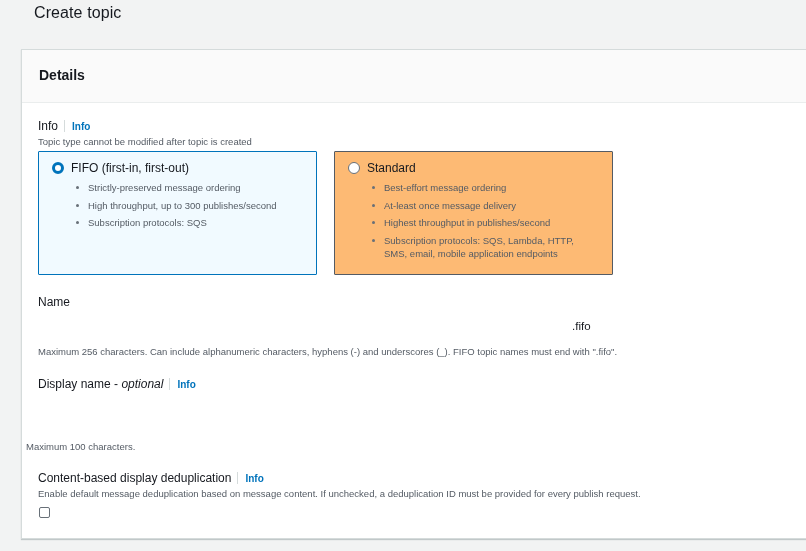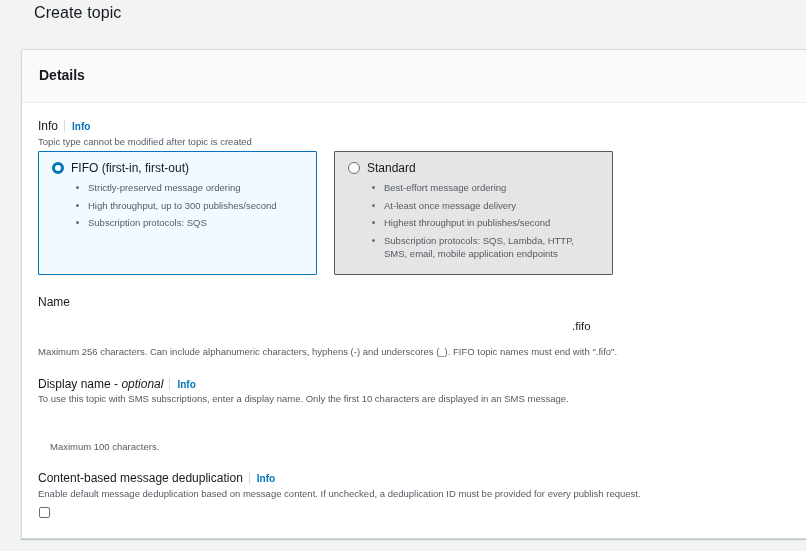--- a/index.html
+++ b/index.html
@@ -8,21 +8,21 @@
   .page-title { position: absolute; left: 34px; top: 4px; font-size: 16px; font-weight: 400; color: #16191f; letter-spacing: 0.1px; }
   .panel { position: absolute; left: 21px; top: 49px; width: 800px; height: 490px; background: #fff; border: 1px solid #d5dbdb; border-right: none; box-shadow: 0 1px 1px rgba(0,28,36,0.2); }
   .panel-header { height: 53px; background: #fafafa; border-bottom: 1px solid #eaeded; padding: 17px 0 0 17px; }
   .panel-title { font-size: 14px; font-weight: 700; color: #16191f; }
   .abs { position: absolute; }
   .label { font-size: 12px; color: #16191f; }
   .label i { font-style: italic; }
   .info-sep { display: inline-block; width: 1px; height: 12px; background: #d5dbdb; vertical-align: -2px; margin: 0 7px 0 6px; }
   .info-link { font-size: 10px; font-weight: 700; color: #0073bb; cursor: pointer; margin-top: 45px; }
   .desc { font-size: 9.5px; color: #545b64; }
-  .tile { position: absolute; border: 1px solid #545b64; border-radius: 1px; background: #e5e5e5; }
+  .tile { position: absolute; border: 1px solid #545b64; border-radius: 1px; background: #fdba74; }
   .tile.selected { background: #f1faff; border-color: #0073bb; }
   .radio { position: absolute; width: 12px; height: 12px; border-radius: 50%; border: 1px solid #687078; background: #fff; }
   .radio.checked { border: 3px solid #0073bb; background: #fff; }
   .tile-title { position: absolute; font-size: 12px; color: #16191f; }
   .tile ul { position: absolute; list-style: none; font-size: 9.5px; color: #545b64; }
   .tile li { position: relative; padding-left: 14px; line-height: 13px; margin-bottom: 4.7px; }
   .tile li::before { content: ""; position: absolute; left: 2px; top: 5px; width: 3px; height: 3px; border-radius: 50%; background: #687078; }
   .input { position: absolute; height: 25px; border: 1px solid #aab7b8; border-radius: 2px; background: #fff; font-size: 11px; padding: 0 7px; line-height: 23px; color: #16191f; font-family: "Liberation Sans", sans-serif; }
   .input.placeholder { color: #879596; font-style: italic; }
   .suffix { font-size: 11.5px; color: #16191f; }
@@ -65,21 +65,20 @@
     </ul>
   </div>
 
   <div class="abs label" style="left:16px; top:245px;">Name</div>
   <div class="abs suffix" style="left:550px; top:270px;">.fifo</div>
   <div class="abs desc" style="left:16px; top:296px;">Maximum 256 characters. Can include alphanumeric characters, hyphens (-) and underscores (_). FIFO topic names must end with ".fifo".</div>
 
   <div class="abs label" style="left:16px; top:327px;">
     <span>Display name - </span><i>optional</i><span class="info-sep"></span><span class="info-link">Info</span>
   </div>
-  <div class="abs desc" style="left:16px; top:343px;">To use this topic with SMS subscriptions, enter a display name. Only the first 10 characters are displayed in an SMS message.</div>
-  <div class="abs desc" style="left:28px; top:391px;">Maximum 100 characters.</div>
+  <div class="abs desc" style="left:4px; top:391px;">Maximum 100 characters.</div>
 
   <div class="abs label" style="left:16px; top:421px;">
-    <span>Content-based message deduplication</span><span class="info-sep"></span><span class="info-link">Info</span>
+    <span>Content-based display deduplication</span><span class="info-sep"></span><span class="info-link">Info</span>
   </div>
   <div class="abs desc" style="left:16px; top:438px;">Enable default message deduplication based on message content. If unchecked, a deduplication ID must be provided for every publish request.</div>
   <span class="checkbox" style="left:17px; top:457px;"></span>
 </div>
 
 </body></html>

